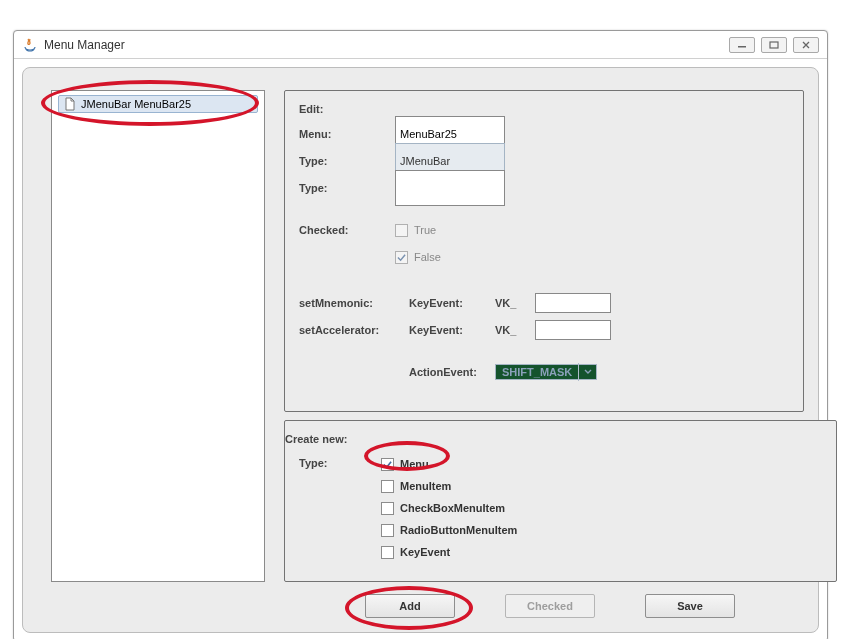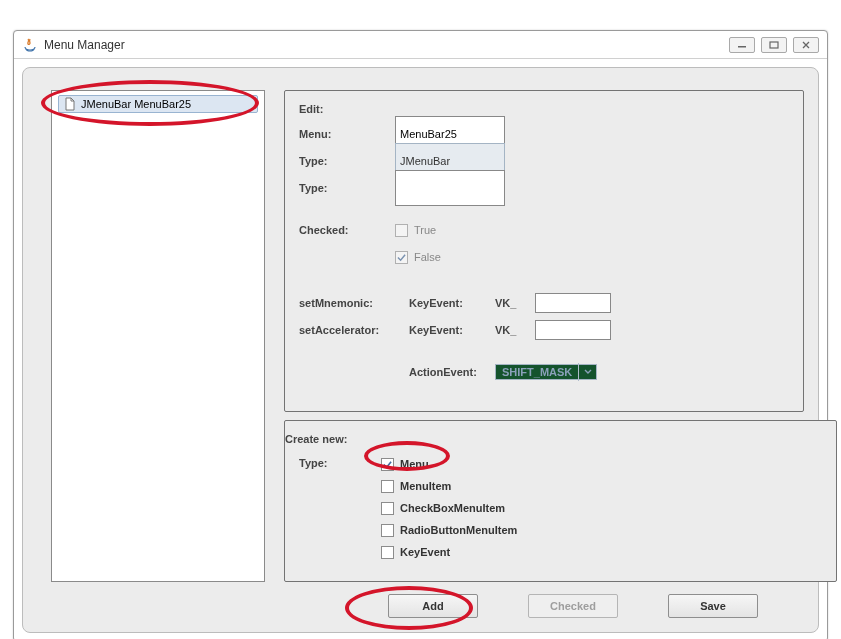--- a/index.html
+++ b/index.html
@@ -182,21 +182,21 @@
   .type-opts .opt-row .lbl { color: #333; font-weight: bold; }
   .type-col-label {
     position: absolute;
     left: 14px; top: 36px;
     font-weight: bold; color: #444;
   }
   .btn-bar {
     position: absolute;
     left: 342px;
     bottom: 14px;
-    display: flex; gap: 50px; margin-left: 23px;
+    display: flex; gap: 50px;
   }
   .btn {
     width: 90px; height: 24px;
     border: 1px solid #8e8e8e;
     background: linear-gradient(#f6f6f6,#e4e4e4);
     display: inline-flex; align-items: center; justify-content: center;
     font-weight: bold; color: #333;
     border-radius: 2px;
   }
   .btn.disabled { color: #9e9e9e; border-color: #b5b5b5; background: #efefef; }

